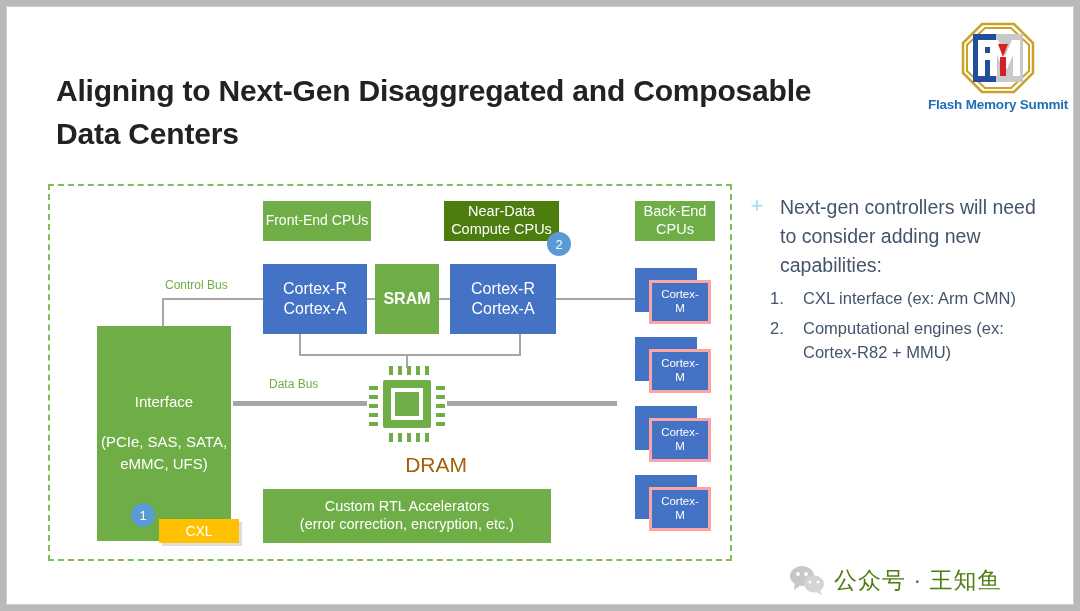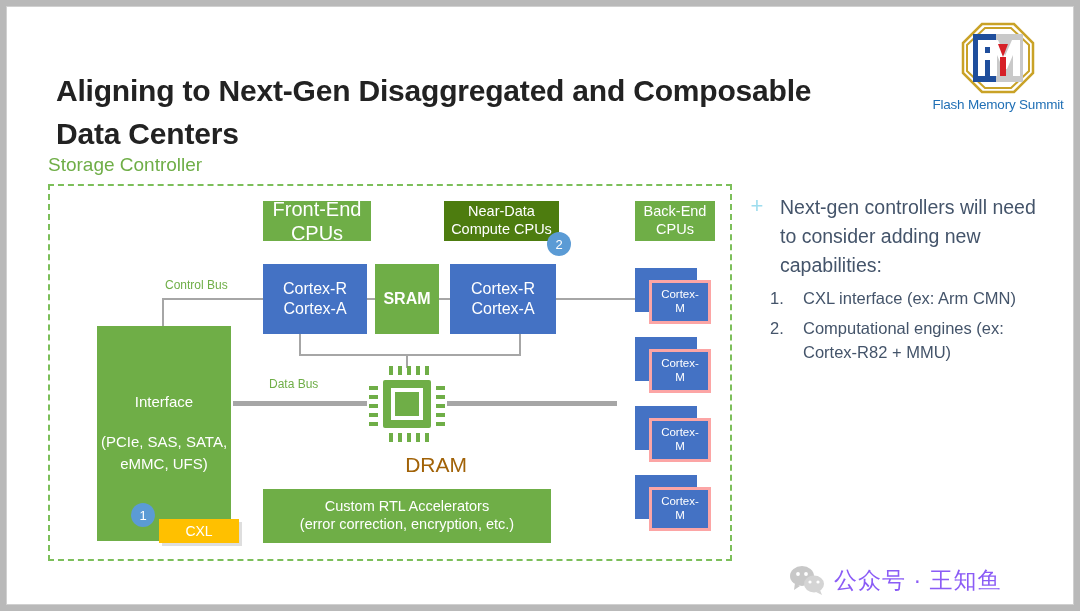--- a/index.html
+++ b/index.html
@@ -22,21 +22,21 @@
     position:absolute;left:49px;top:32px;width:790px;
     font-size:30px;line-height:43px;color:#222222;
     font-weight:700;letter-spacing:-0.2px;margin-top:30px;
   }
 
   
   .logo{position:absolute;left:918px;top:14px;width:146px;height:100px;}
   .logo-mark{position:absolute;left:35px;top:0px;width:76px;height:74px;}
   .logo-text{
     position:absolute;left:0;top:76px;width:146px;text-align:center;
-    font-size:13.5px;font-weight:normal;color:#1F6FB5;letter-spacing:-0.2px;
+    font-size:13.5px;font-weight:bold;color:#1F6FB5;letter-spacing:-0.2px;
   }
 
   
   .sc-label{
     position:absolute;left:41px;top:147px;
     font-size:19px;color:#6FAE47;
   }
   .dashed-box{
     position:absolute;left:41px;top:177px;
     width:684px;height:377px;
@@ -47,21 +47,21 @@
   
   .box{
     position:absolute;box-sizing:border-box;
     display:flex;align-items:center;justify-content:center;
     text-align:center;color:#ffffff;line-height:1.22;
   }
   .green{background:#6FAE47;}
   .blue{background:#4472C4;}
   .amber{background:#4d7c0f;}
 
-  #front-end-cpus{left:256px;top:194px;width:108px;height:40px;font-size:20px;}
+  #front-end-cpus{left:256px;top:194px;width:108px;height:40px;font-size:14px;}
   #near-data-cpus{left:437px;top:194px;width:115px;height:40px;font-size:14.5px;}
   #back-end-cpus {left:628px;top:194px;width:80px;height:40px;font-size:14.5px;}
 
   #cortex-ra-left {left:256px;top:257px;width:104px;height:70px;font-size:16px;}
   #sram           {left:368px;top:257px;width:64px;height:70px;font-size:16px;font-weight:bold;}
   #cortex-ra-right{left:443px;top:257px;width:106px;height:70px;font-size:16px;}
 
   #interface{
     left:90px;top:319px;width:134px;height:215px;
     font-size:15px;flex-direction:column;justify-content:center;
@@ -133,21 +133,21 @@
     position:relative;padding-left:55px;font-size:16.5px;line-height:24px;
     margin-bottom:6px;
   }
   .b-num{position:absolute;left:22px;top:0;font-size:16.5px;}
 
   
   .watermark{
     position:absolute;left:782px;top:555px;height:36px;
     display:flex;align-items:center;gap:9px;
   }
-  .wm-text{font-size:23px;color:#8b5cf6;letter-spacing:1px;}
+  .wm-text{font-size:23px;color:#4d7c0f;letter-spacing:1px;}
 </style>
 </head>
 <body>
 
 <div class="slide">
 
   <div class="title">Aligning to Next-Gen Disaggregated and Composable Data Centers</div>
 
   <div class="logo">
     <svg class="logo-mark" viewBox="0 0 76 74">
@@ -156,21 +156,20 @@
       <rect x="13" y="13" width="50" height="48" fill="#C9C9C9"></rect>
       <rect x="13" y="13" width="23" height="48" fill="#1F4E9C"></rect>
       <path d="M18 19 h16 v7 h-9 v6 h8 v7 h-8 v16 h-7 z" fill="#ffffff"></path>
       <path d="M30 19 h8 l7 16 l7 -16 h8 v36 h-7 v-21 l-6 14 h-4 l-6 -14 v21 h-7 z" fill="#ffffff"></path>
       <path d="M38 23 h10 l-5 13 z" fill="#D62027"></path>
       <path d="M40 36 h6 v19 h-6 z" fill="#D62027"></path>
     </svg>
     <div class="logo-text">Flash Memory Summit</div>
   </div>
 
-  <div class="sc-label">Storage Controller</div>
 
   <div class="dashed-box"></div>
 
   <div class="ln" style="left:155px;top:291px;width:102px;height:2px;"></div>
   <div class="ln" style="left:155px;top:291px;width:2px;height:30px;"></div>
 
   <div class="ln" style="left:358px;top:291px;width:12px;height:2px;"></div>
   <div class="ln" style="left:430px;top:291px;width:15px;height:2px;"></div>
 
   <div class="ln" style="left:547px;top:291px;width:88px;height:2px;"></div>

